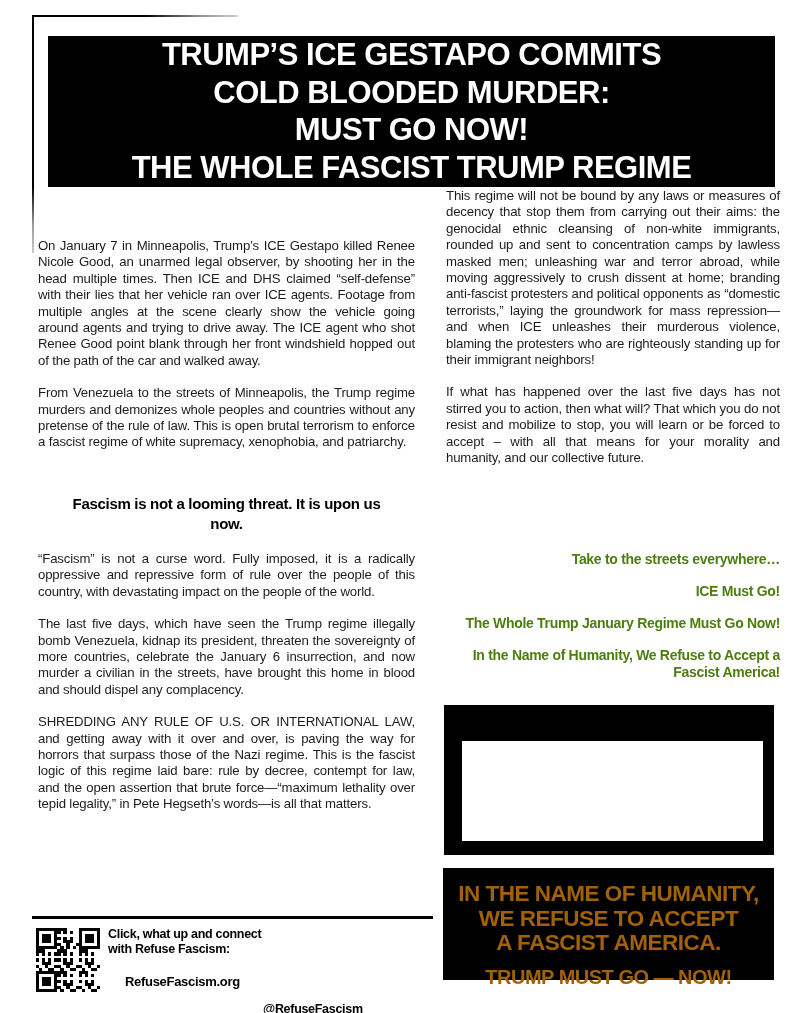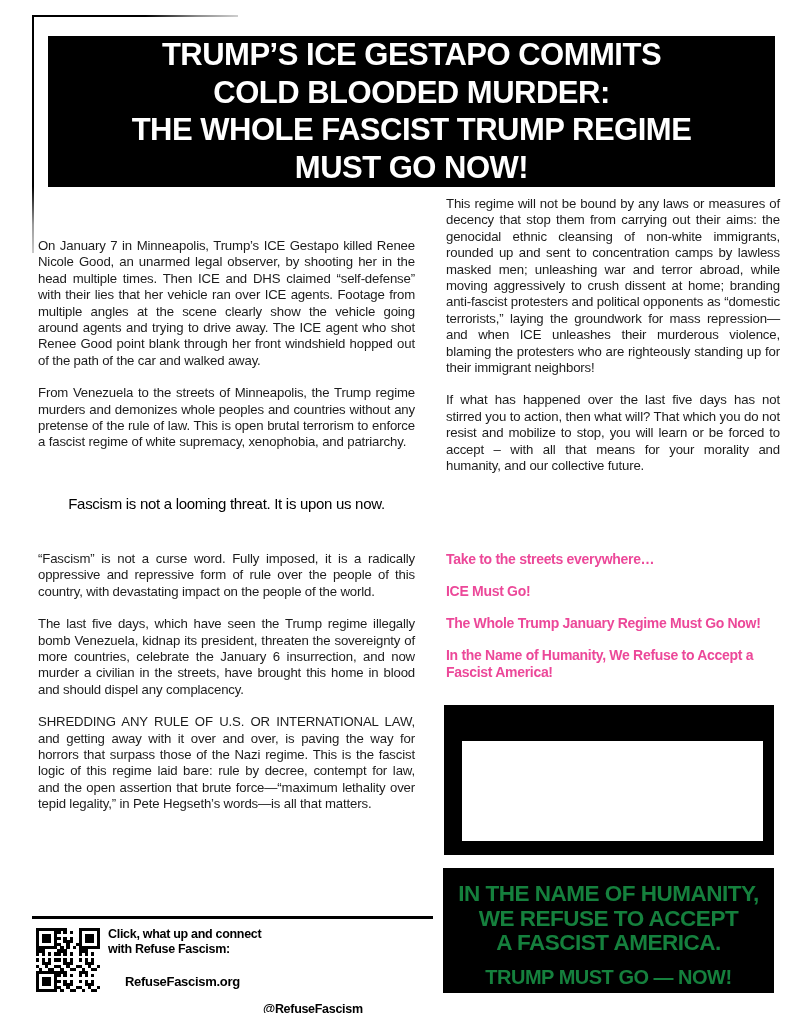--- a/index.html
+++ b/index.html
@@ -15,41 +15,41 @@
 
   
   .headline-box{left:48px;top:36px;width:727px;height:151px;background:#000;
                 display:flex;flex-direction:column;justify-content:flex-start;align-items:center;}
   .headline-line{color:#fff;font-weight:bold;font-size:31px;line-height:37.5px;
                  letter-spacing:-0.5px;text-transform:uppercase;white-space:nowrap;}
 
   
   .col-left{left:38px;top:202px;width:377px;margin-top:36px;}
   .col-left-lower{left:38px;top:551px;width:377px;}
-  .col-right{left:446px;top:196px;width:334px;}
+  .col-right{left:446px;top:188px;width:334px;}
   p.body{margin:0 0 16px 0;font-size:13.2px;line-height:16.4px;text-align:justify;
          letter-spacing:-0.15px;color:#1c1c1c;}
   p.body:last-child{margin-bottom:0;}
 
   .callout-wrap{left:38px;top:494px;width:377px;text-align:center;}
-  .callout{display:inline-block;max-width:332px;font-weight:normal;font-size:15px;
+  .callout{display:inline-block;max-width:332px;font-weight:bold;font-size:15px;
            line-height:19.5px;letter-spacing:-0.3px;color:#000;text-align:center;}
 
   
   .slogans{left:446px;top:551px;width:334px;}
   .slogan{font-weight:bold;font-size:14px;line-height:17px;letter-spacing:-0.3px;
-          color:#ec4899;margin-bottom:15px;}
+          color:#4d7c0f;margin-bottom:15px;text-align:right;}
 
   
   .media-box{left:444px;top:705px;width:330px;height:150px;background:#000;}
   .media-inner{left:462px;top:741px;width:301px;height:100px;background:#fff;}
 
   
-  .bottom-banner{left:443px;top:868px;width:331px;height:125px;background:#000;
-                 color:#15803d;text-align:center;}
+  .bottom-banner{left:443px;top:868px;width:331px;height:112px;background:#000;
+                 color:#a16207;text-align:center;}
   .banner-lines{margin-top:14px;}
   .banner-line{font-weight:bold;font-size:22.5px;line-height:24.5px;letter-spacing:-0.5px;}
   .banner-final{font-weight:bold;font-size:20px;line-height:26px;letter-spacing:-0.5px;margin-top:8px;}
 
   
   .rule{left:32px;top:916px;width:401px;height:3px;background:#000;}
   .qr{left:36px;top:926px;width:64px;height:68px;line-height:0;}
   .connect{left:108px;top:927px;width:190px;font-weight:bold;font-size:12.5px;
            line-height:15px;letter-spacing:-0.3px;color:#000;}
   .website{left:125px;top:974px;font-weight:bold;font-size:13px;letter-spacing:-0.3px;color:#000;}
@@ -59,22 +59,22 @@
 <body>
 
 <div class="page">
 
   <div class="abs art-h"></div>
   <div class="abs art-v"></div>
 
   <div class="abs headline-box">
     <div class="headline-line">TRUMP’S ICE GESTAPO COMMITS</div>
     <div class="headline-line">COLD BLOODED MURDER:</div>
+    <div class="headline-line">MUST GO NOW!</div>
     <div class="headline-line">THE WHOLE FASCIST TRUMP REGIME</div>
-    <div class="headline-line">MUST GO NOW!</div>
   </div>
 
   <div class="abs col-left">
     <p class="body">On January 7 in Minneapolis, Trump’s ICE Gestapo killed Renee Nicole Good, an unarmed legal observer, by shooting her in the head multiple times. Then ICE and DHS claimed “self-defense” with their lies that her vehicle ran over ICE agents. Footage from multiple angles at the scene clearly show the vehicle going around agents and trying to drive away. The ICE agent who shot Renee Good point blank through her front windshield hopped out of the path of the car and walked away.</p>
     <p class="body">From Venezuela to the streets of Minneapolis, the Trump regime murders and demonizes whole peoples and countries without any pretense of the rule of law. This is open brutal terrorism to enforce a fascist regime of white supremacy, xenophobia, and patriarchy.</p>
   </div>
 
   <div class="abs callout-wrap">
     <span class="callout">Fascism is not a looming threat. It is upon us now.</span>
   </div>

